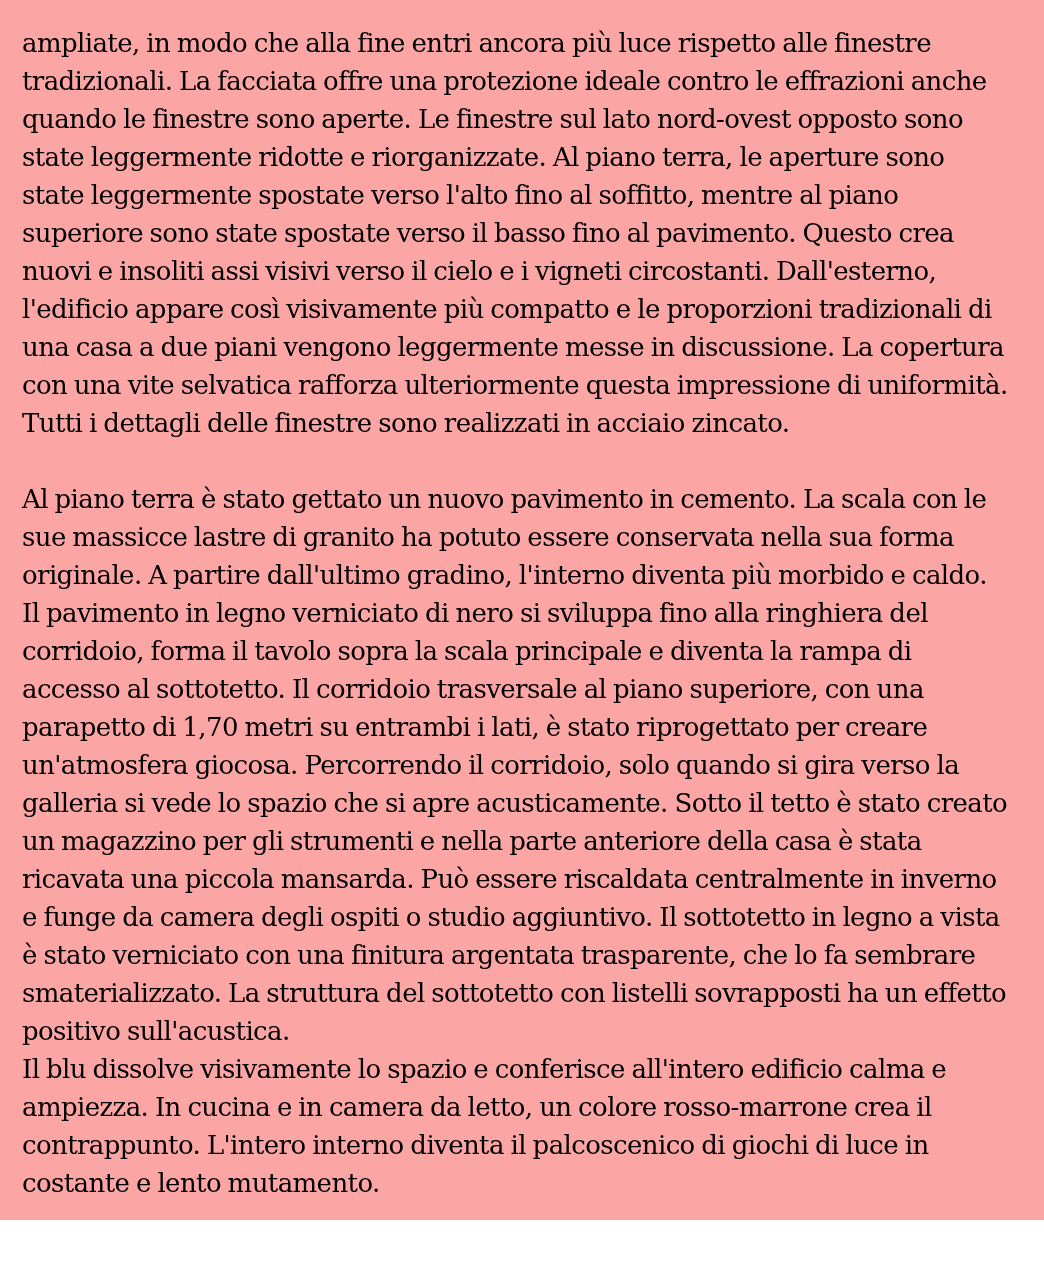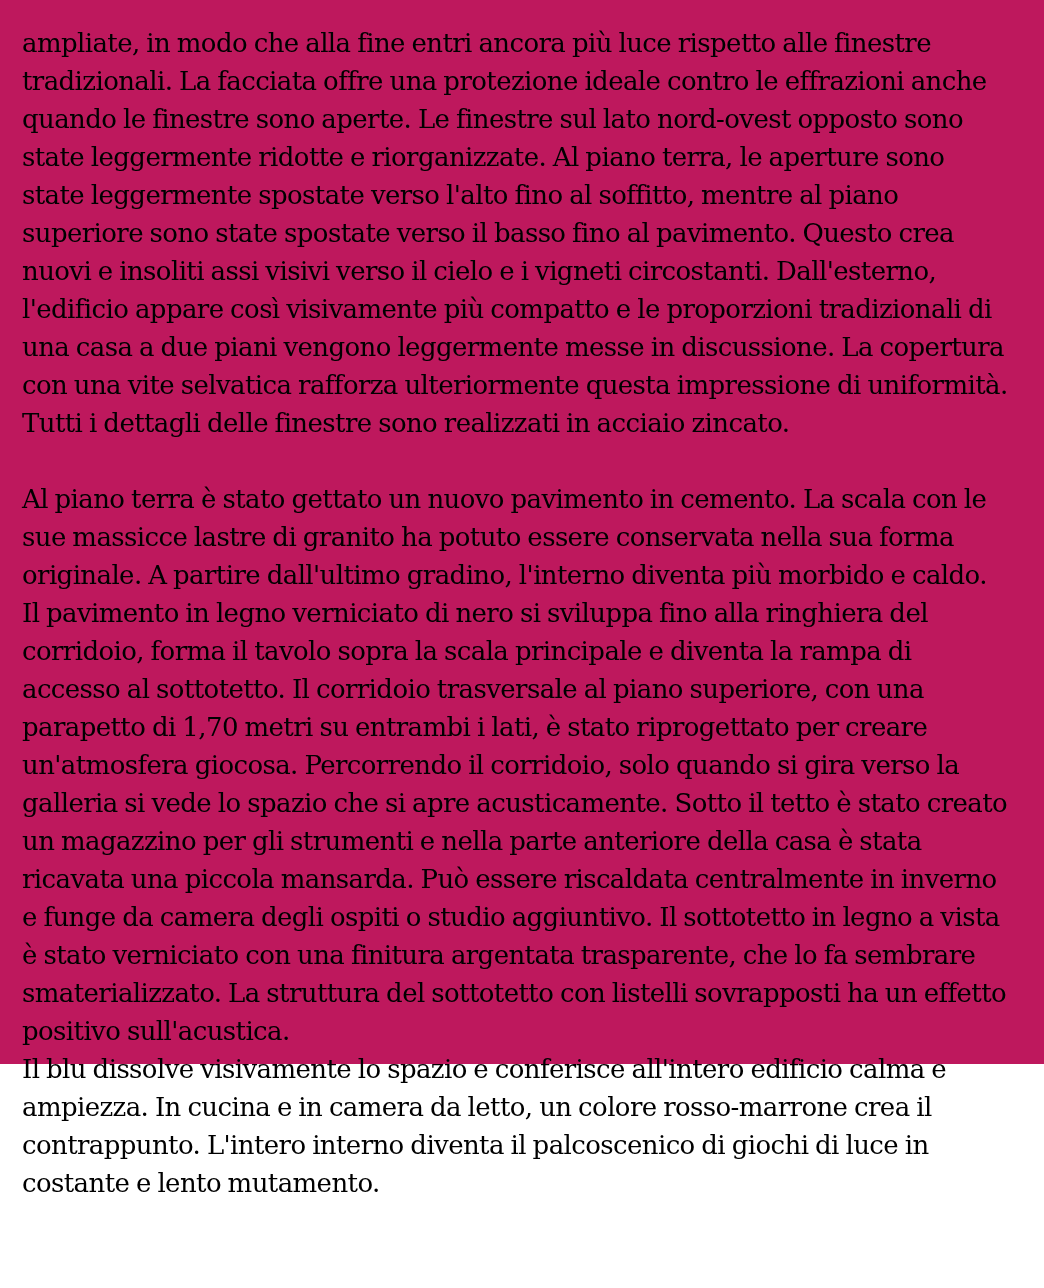--- a/index.html
+++ b/index.html
@@ -8,23 +8,23 @@
   }
   body {
     width: 1044px;
     height: 1288px;
     background: #ffffff;
     overflow: hidden;
   }
   .page {
     box-sizing: border-box;
     width: 1044px;
-    height: 1064px;
+    height: 1220px;
     padding: 24px 34px 0 22px;
-    background: #be185d;
+    background: #fca5a5;
   }
   .para {
     margin: 0 0 38px 0;
     font-family: "DejaVu Serif", "Liberation Serif", serif;
     font-size: 26px;
     line-height: 38px;
     font-weight: 500;
     color: #000000;
     letter-spacing: -0.6px;
     word-spacing: -1px;

